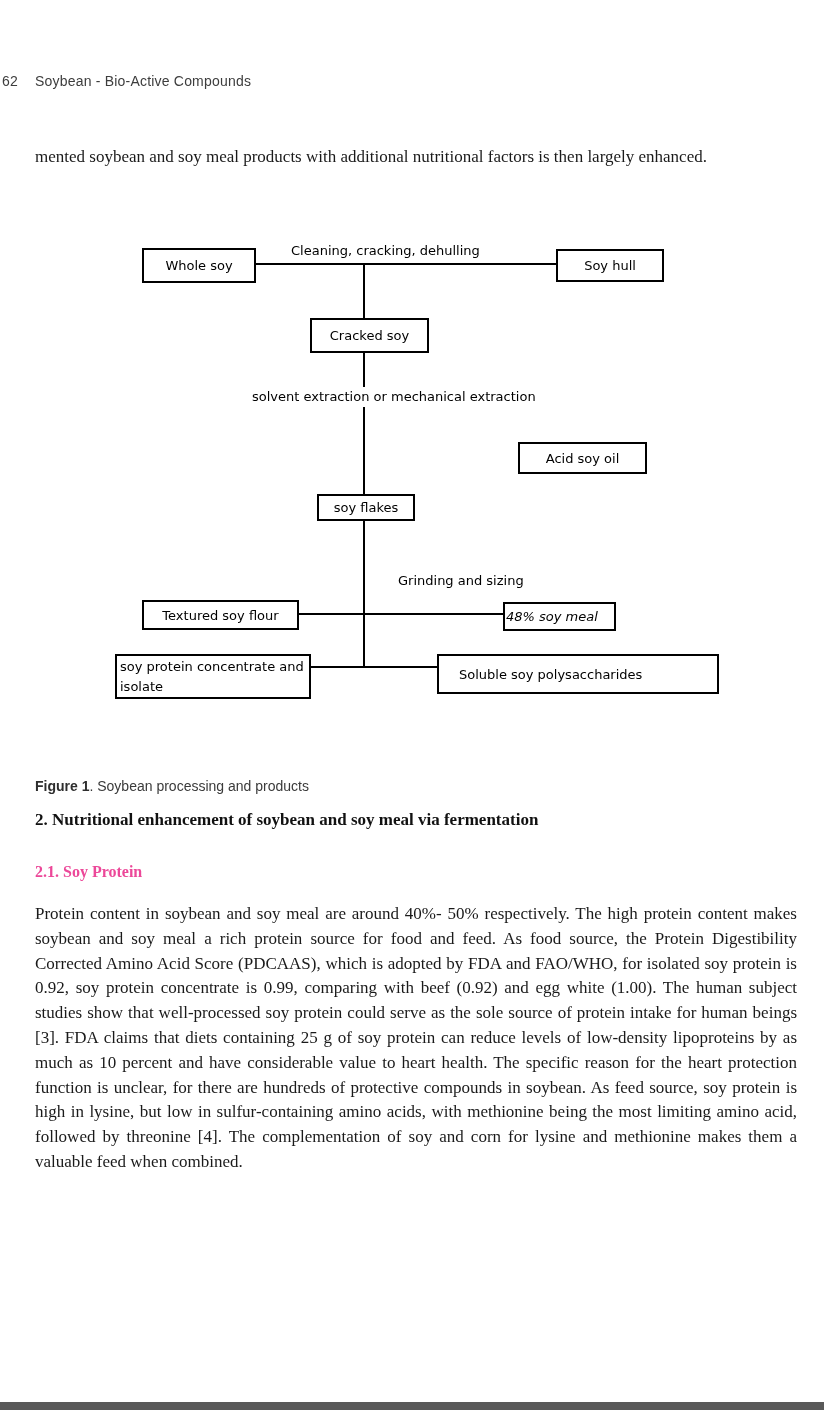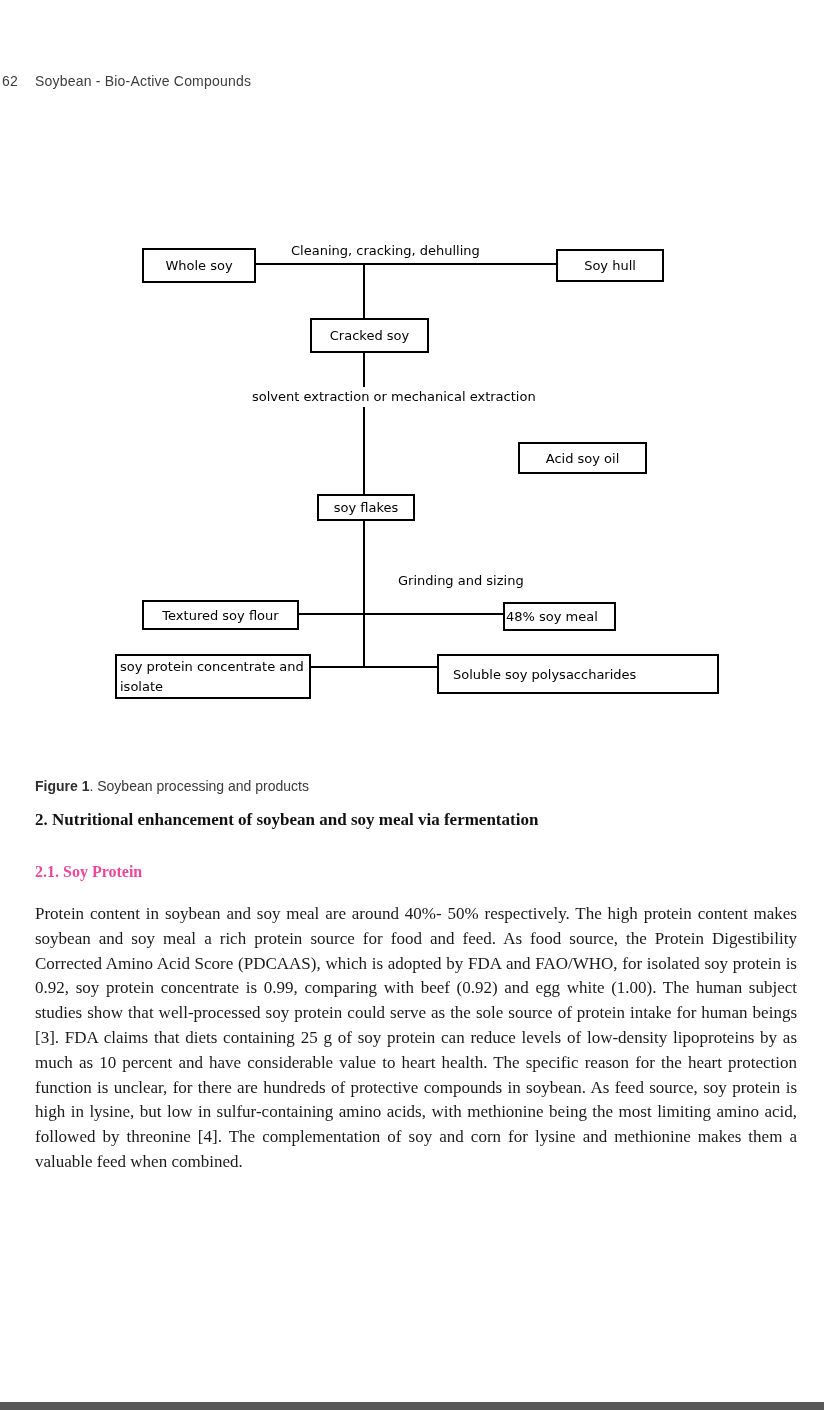--- a/index.html
+++ b/index.html
@@ -39,23 +39,23 @@
     font-size:13px; color:#000; white-space:nowrap; background:#fff;
   }
   .diag-line { position:absolute; background:#000; }
 
   #box-whole-soy          { left:142px; top:248px; width:114px; height:35px; }
   #box-soy-hull           { left:556px; top:249px; width:108px; height:33px; }
   #box-cracked-soy        { left:310px; top:318px; width:119px; height:35px; }
   #box-crude-soy-oil      { left:518px; top:442px; width:129px; height:32px; }
   #box-soy-flakes         { left:317px; top:494px; width:98px;  height:27px; }
   #box-textured-soy-flour { left:142px; top:600px; width:157px; height:30px; }
-  #box-soy-meal-48        { left:503px; top:602px; width:113px; height:29px; justify-content:flex-start; padding-left:1px; text-align:left; }
+  #box-soy-meal-48        { left:503px; top:602px; width:113px; height:29px; justify-content:flex-start; padding-left:1px; text-align:left;font-style:italic; }
   #box-soy-protein-conc   { left:115px; top:654px; width:196px; height:45px; justify-content:flex-start; padding-left:3px; text-align:left; line-height:20px; }
-  #box-soluble-polysac    { left:437px; top:654px; width:282px; height:40px; justify-content:flex-start; padding-left:14px; text-align:left; }
+  #box-soluble-polysac    { left:437px; top:654px; width:282px; height:40px; justify-content:flex-start; padding-left:20px; text-align:left; }
 
   #label-cleaning   { left:291px; top:243px; }
   #label-extraction { left:252px; top:389px; }
   #label-grinding   { left:398px; top:557px;margin-top:16px; }
 
   #line-h-top    { left:256px; top:263px; width:300px; height:2px; }
   #line-v-1      { left:363px; top:265px; width:2px; height:53px; }
   #line-v-2      { left:363px; top:353px; width:2px; height:34px; }
   #line-v-3      { left:363px; top:407px; width:2px; height:88px; }
   #line-v-4      { left:363px; top:521px; width:2px; height:146px; }
@@ -91,20 +91,21 @@
 </head>
 <body>
 
 <div class="page">
 
   <div class="running-header">
     <span class="pagenum">62</span>
     <span class="booktitle">Soybean - Bio-Active Compounds</span>
   </div>
 
+  <p class="para" id="intro-para">mented soybean and soy meal products with additional nutritional factors is then largely enhanced.</p>
 
   <div>
     <div class="diag-line" id="line-h-top"></div>
     <div class="diag-line" id="line-v-1"></div>
     <div class="diag-line" id="line-v-2"></div>
     <div class="diag-line" id="line-v-3"></div>
     <div class="diag-line" id="line-v-4"></div>
     <div class="diag-line" id="line-h-mid"></div>
     <div class="diag-line" id="line-h-bottom"></div>
 

